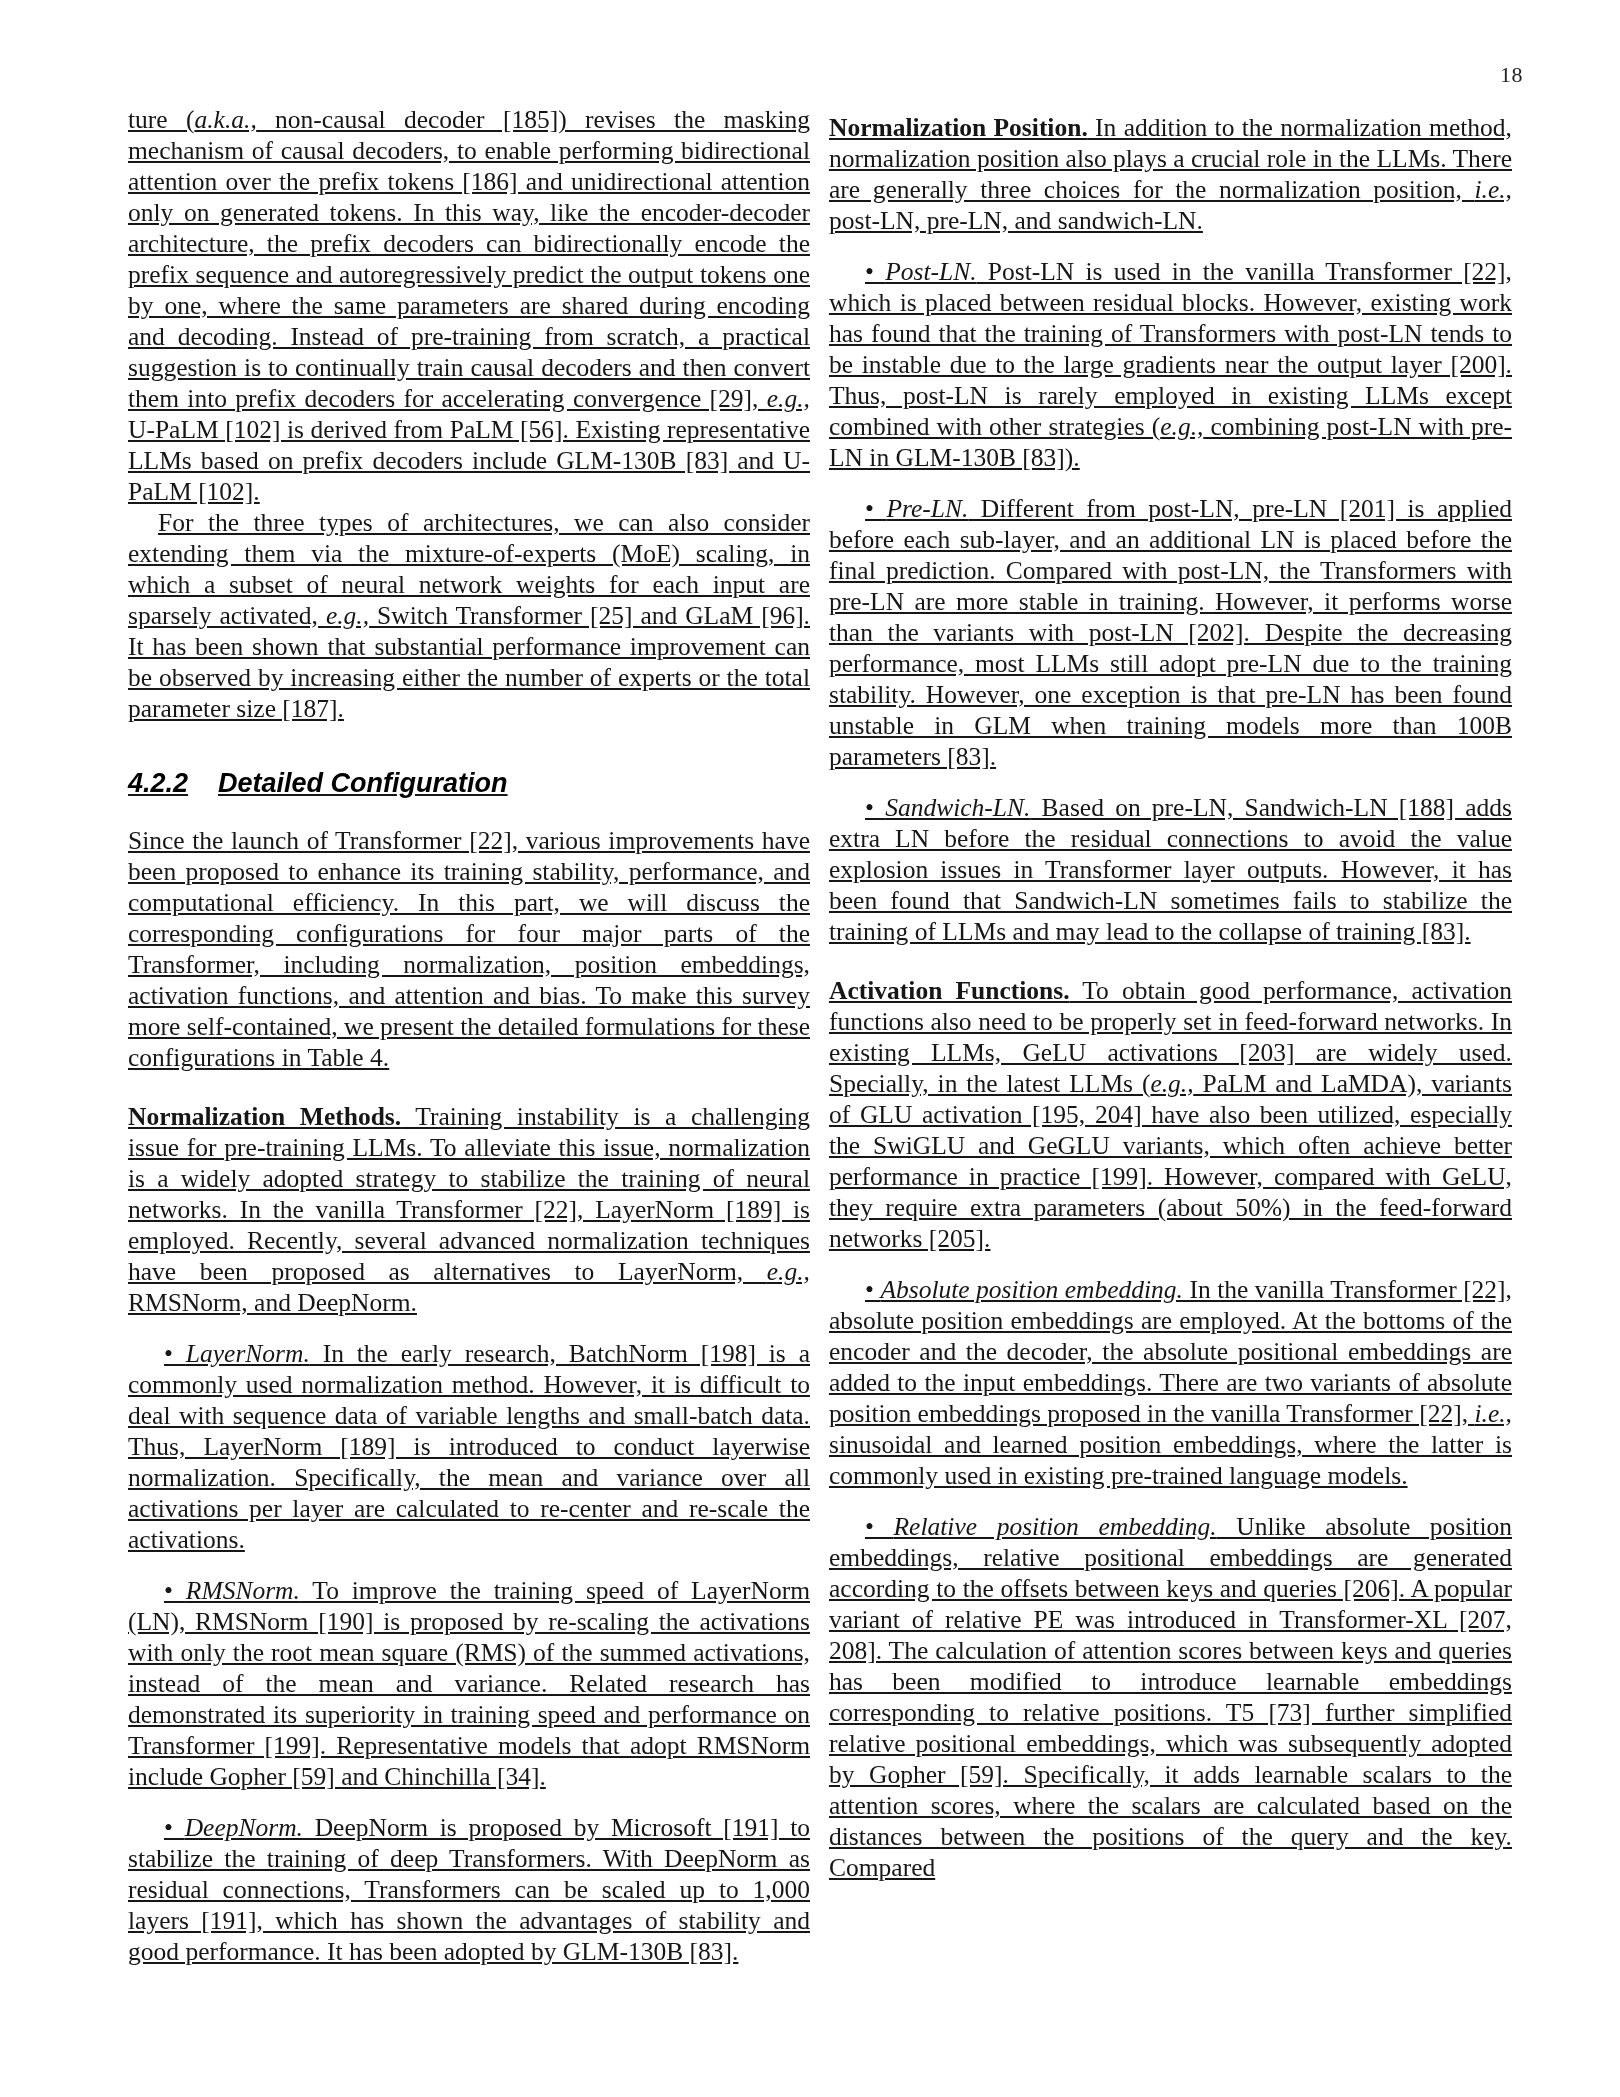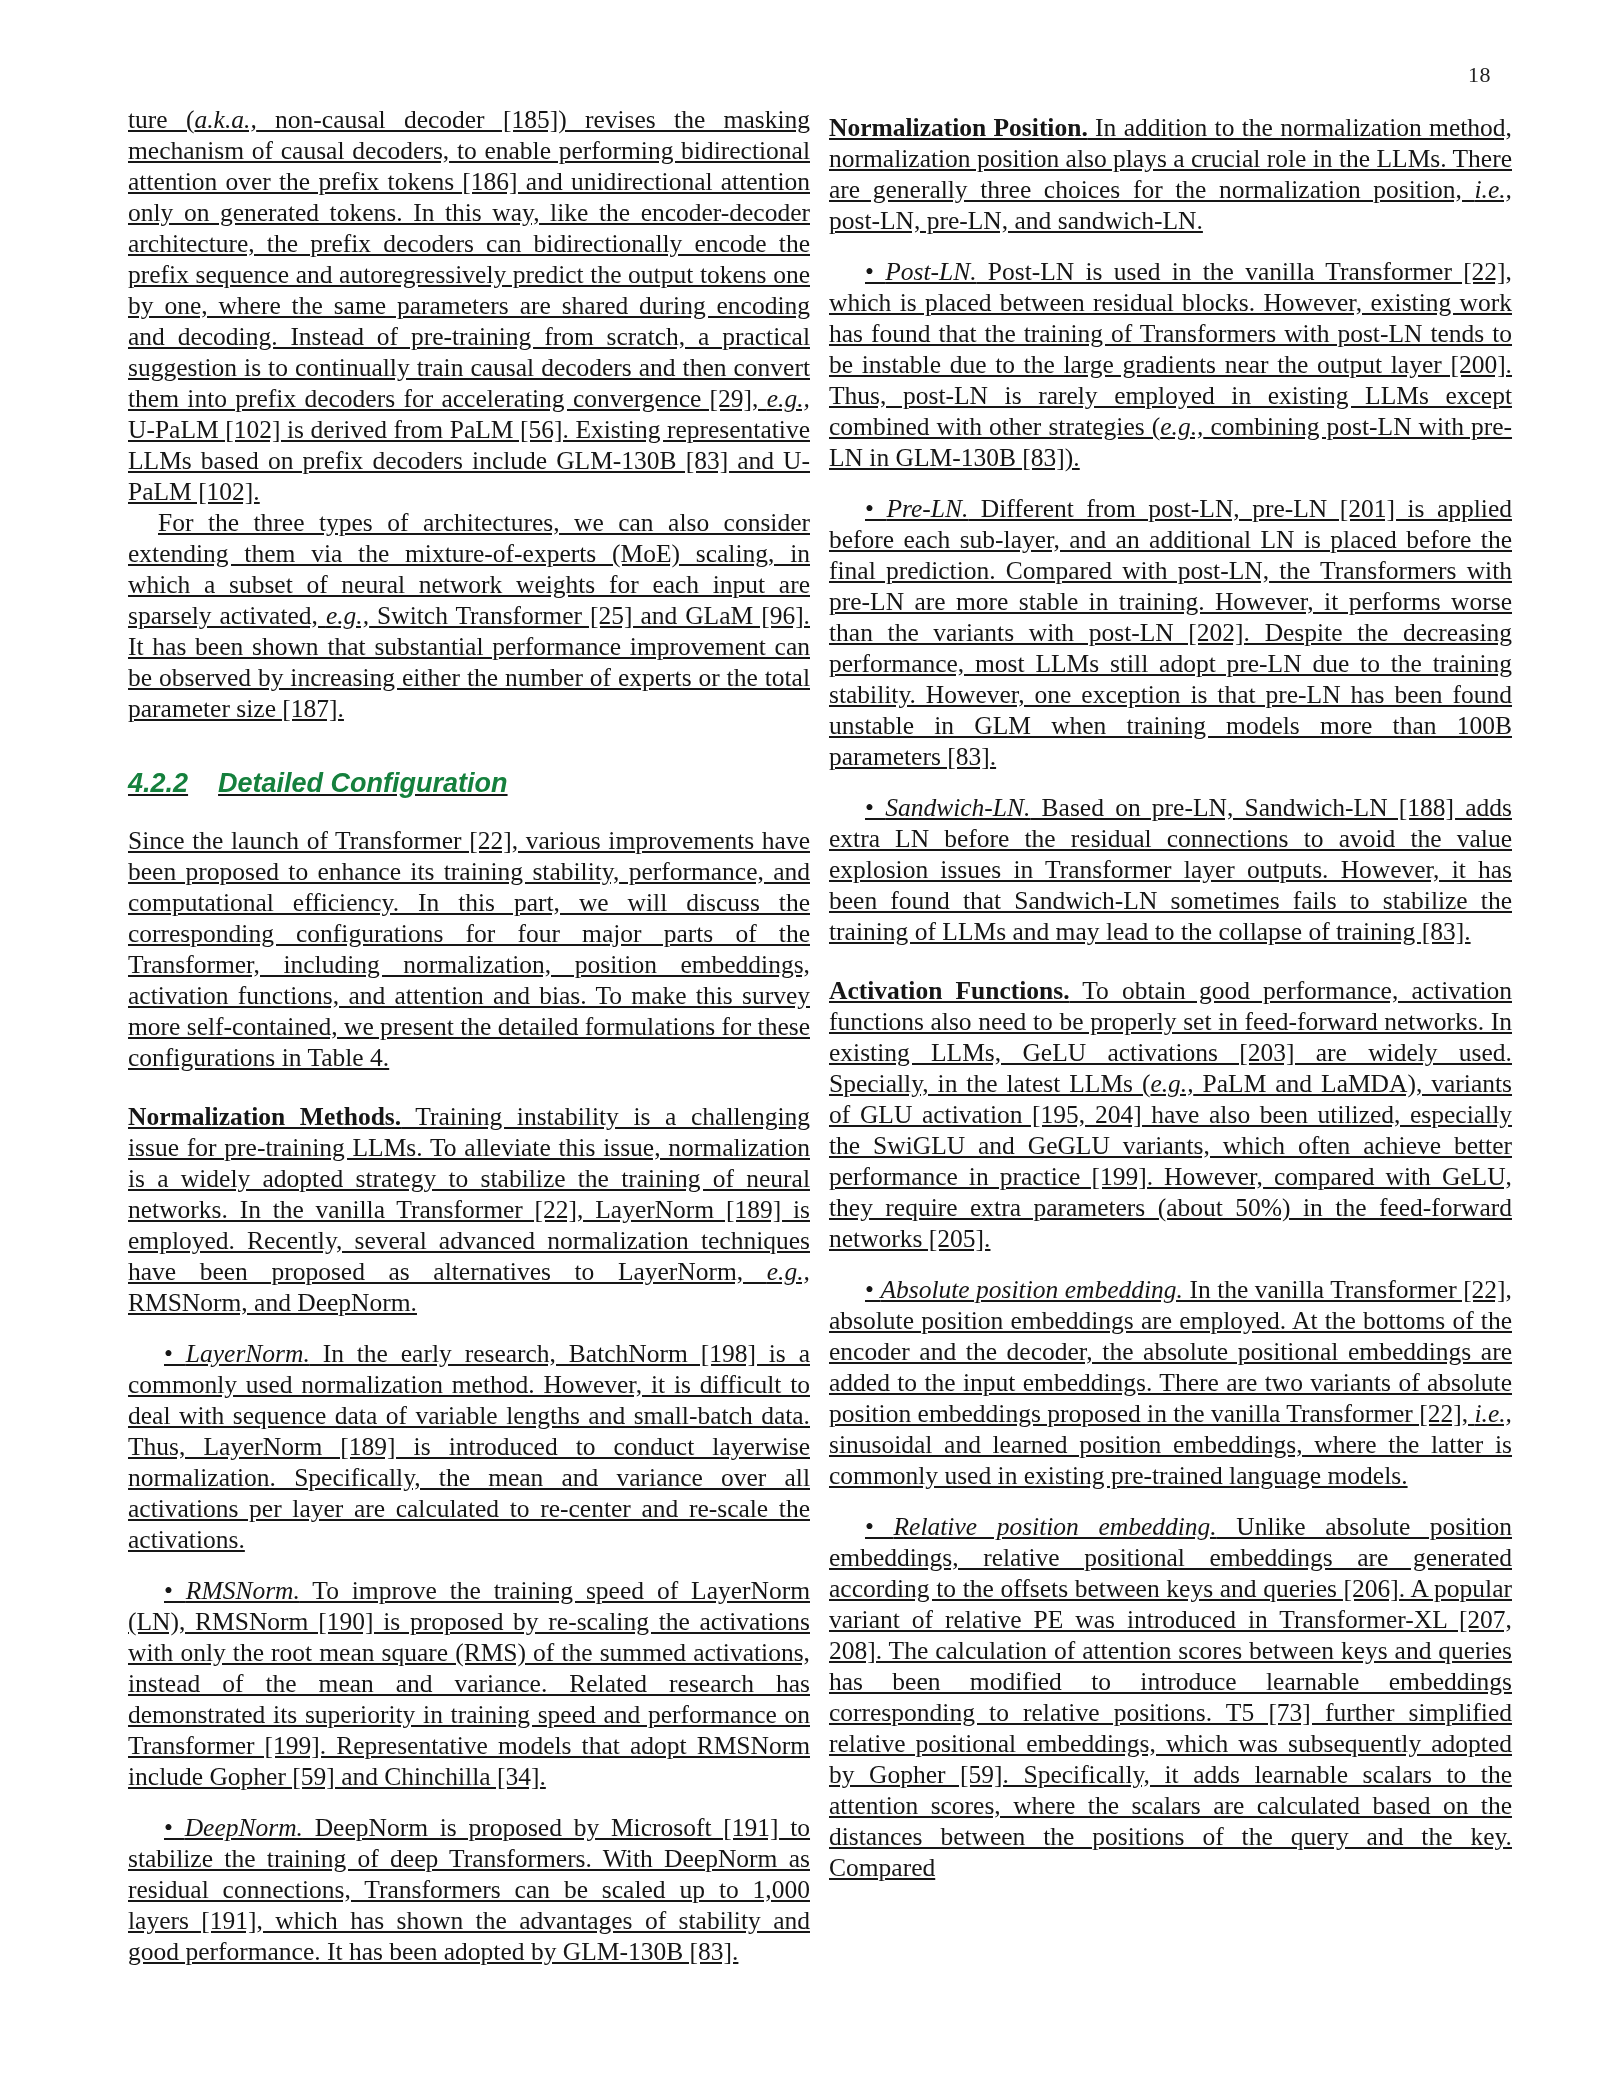--- a/index.html
+++ b/index.html
@@ -12,21 +12,21 @@
     width: 1620px;
     height: 2097px;
     background: #ffffff;
     overflow: hidden;
     font-family: "Liberation Serif", serif;
     color: #161616;
   }
   .page-number {
     position: absolute;
     top: 62px;
-    left: 1468px;
+    left: 1500px;
     width: 40px;
     font-size: 22px;
     letter-spacing: 0.5px;
     color: #222222;
     text-align: left;
   }
   .column {
     position: absolute;
     top: 104px;
     font-size: 25.5px;
@@ -46,21 +46,21 @@
   .s-i { font-style: italic; }
   .s-b { font-weight: bold; }
 
   .subheading {
     margin: 44px 0 26px 0;
     font-family: "Liberation Sans", sans-serif;
     font-style: italic;
     font-size: 27px;
     line-height: 31px;
     text-align: left;
-    color: #15803d;
+    color: #000000;
   }
   .subheading .h-title { margin-left: 30px; }
 </style>
 </head>
 <body>
 
 <div class="page">
 
   <div class="page-number">18</div>
 

